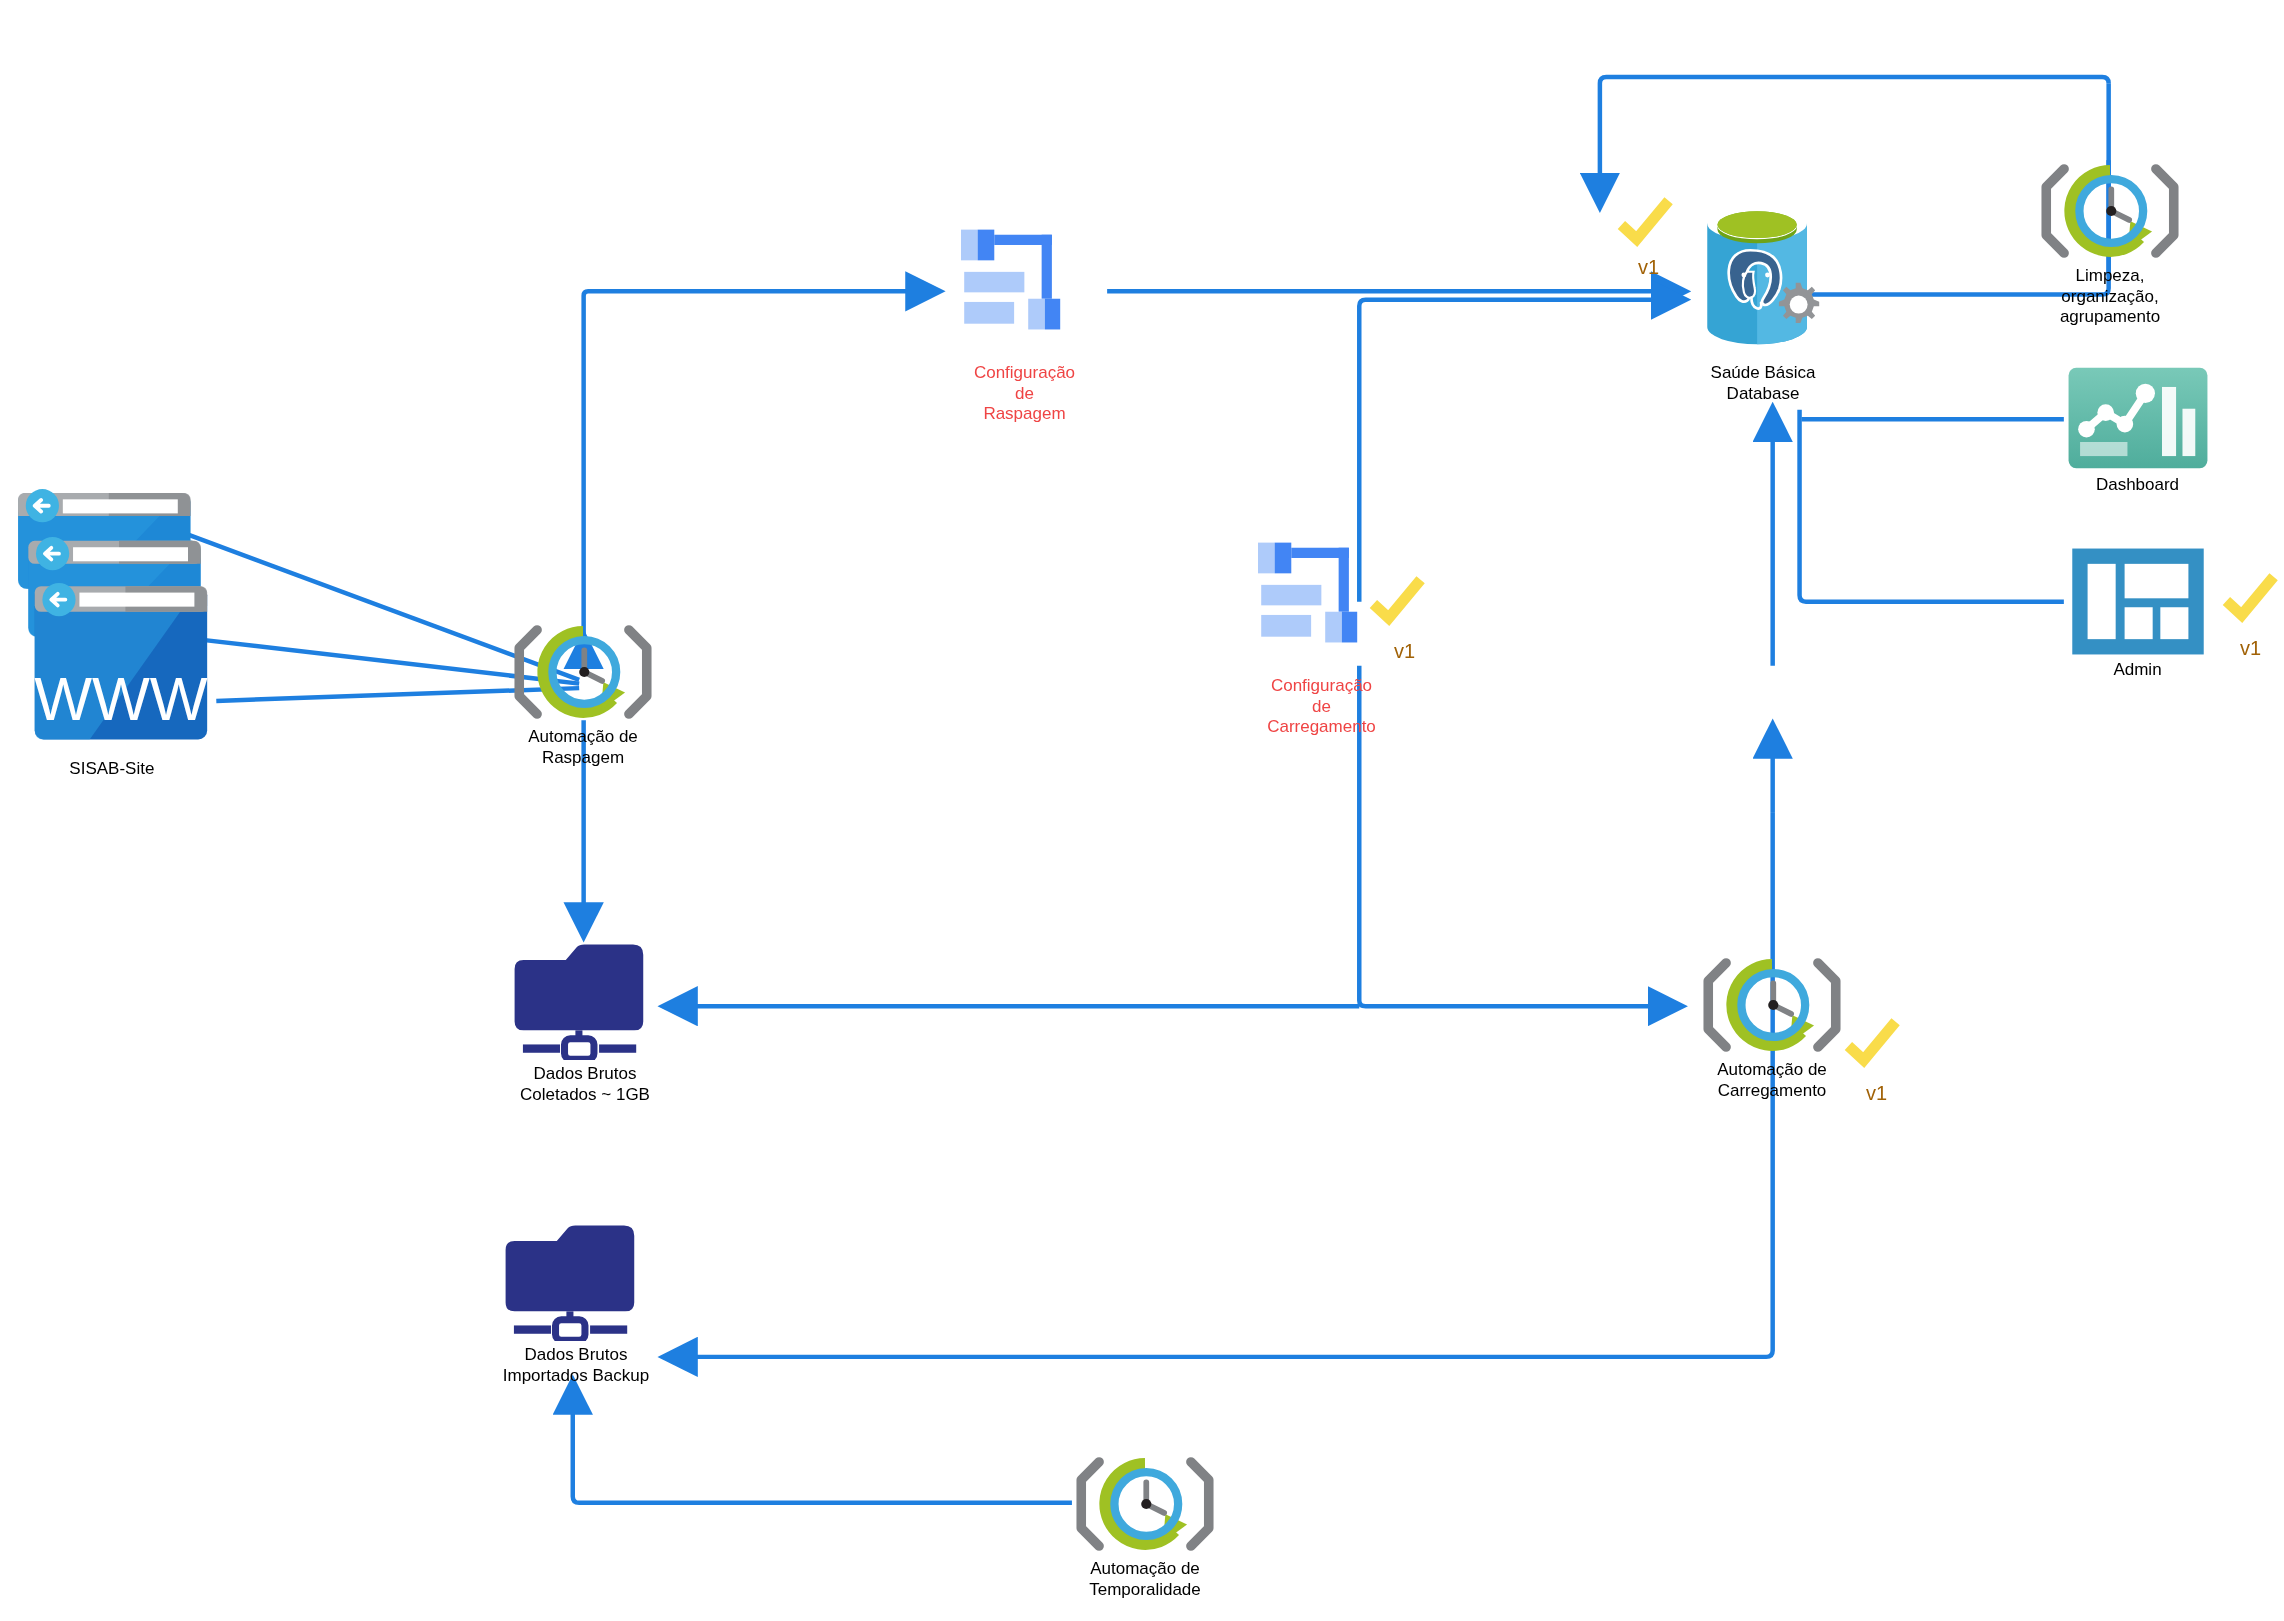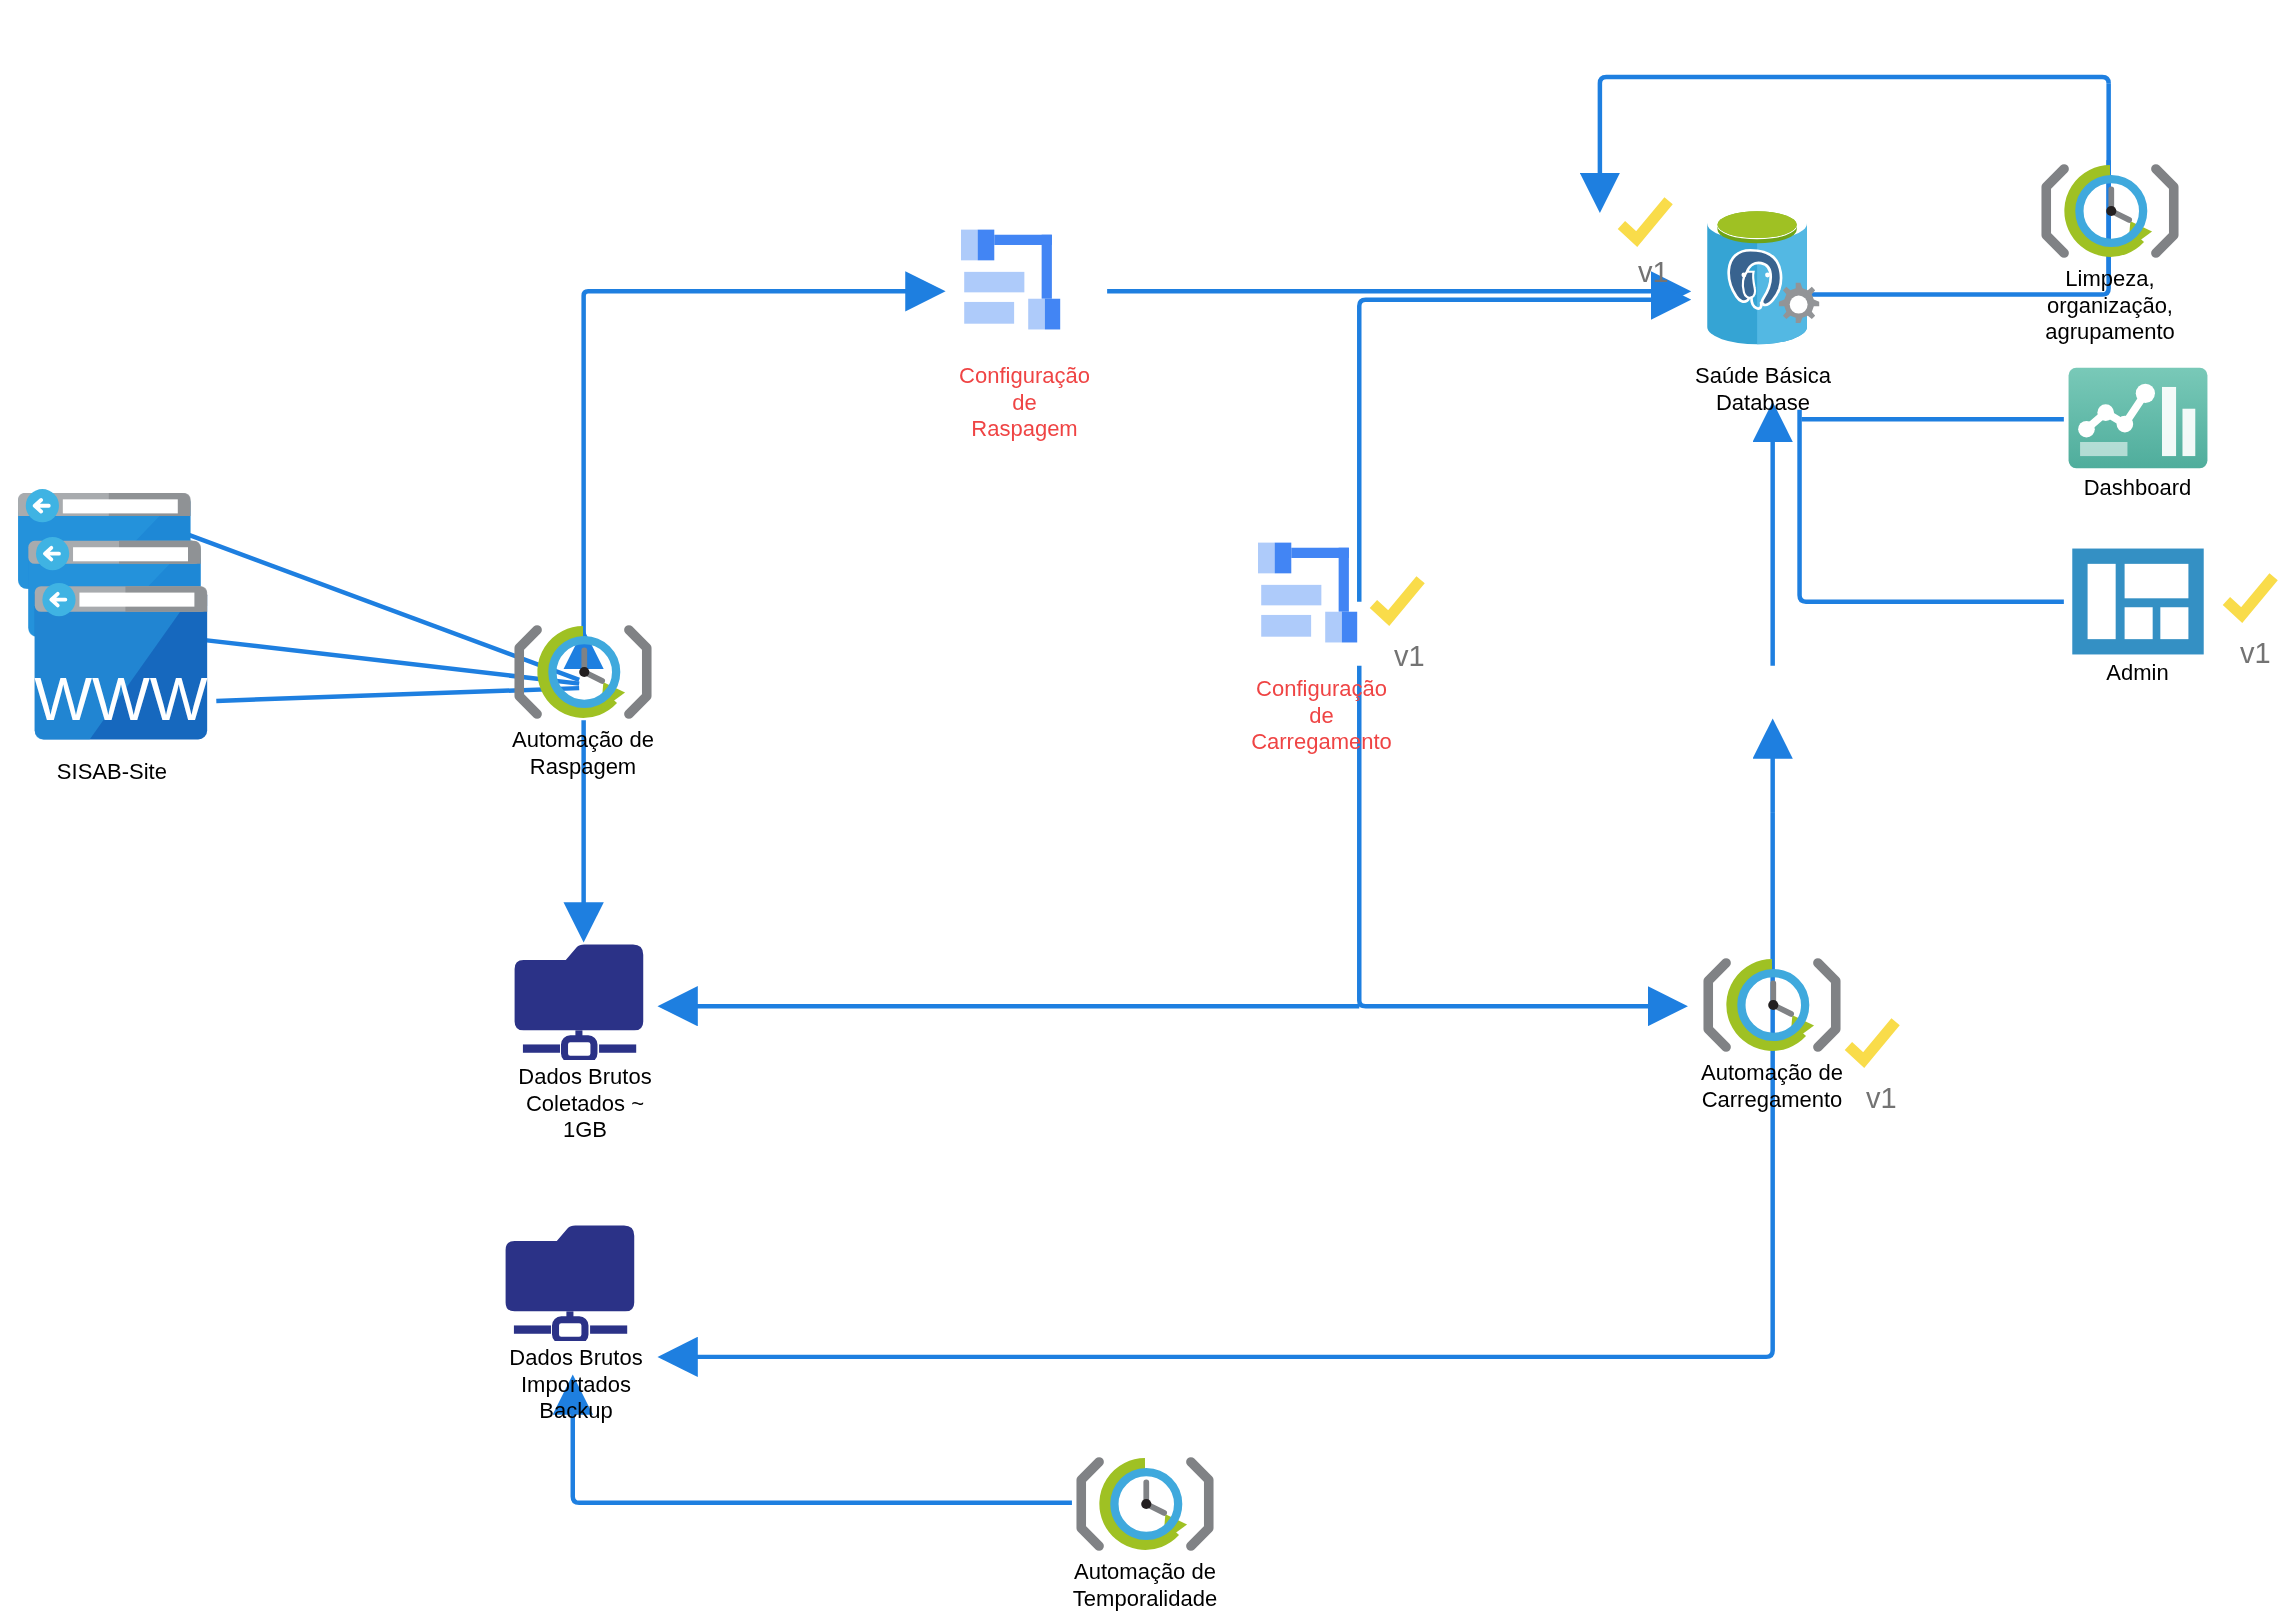--- a/index.html
+++ b/index.html
@@ -1,23 +1,23 @@
 <!DOCTYPE html>
 <html style="font-size:10.2px"><head>
 <meta charset="utf-8">
 <style>
   html,body{margin:0;padding:0;background:#ffffff;}
   body{font-family:"Liberation Sans",sans-serif;}
   #stage{position:relative;width:2284px;height:1622px;background:#fff;overflow:hidden;}
   #wires{position:absolute;inset:0;width:2284px;height:1622px;}
   .node{position:absolute;display:flex;flex-direction:column;align-items:center;}
   .node .art{position:relative;}
-  .cap{margin-top:3.8px;text-align:center;color:#000;font-size:22px;line-height:1.22;white-space:pre-line;}
+  .cap{margin-top:3.8px;text-align:center;color:#000;font-size:17px;line-height:1.22;white-space:pre-line;}
   .cap.dark{color:#ef4444;}
-  .vtag{position:absolute;font-size:29px;color:#737373;}
+  .vtag{position:absolute;font-size:20px;color:#a16207;}
   .chk{position:absolute;}
 </style>
 </head>
 <body>
 
 <div id="stage">
 
   <svg id="wires" viewBox="0 0 3569 2534">
     <defs>
       <marker id="ah" markerWidth="9" markerHeight="9" refX="7.2" refY="4.5" orient="auto">

